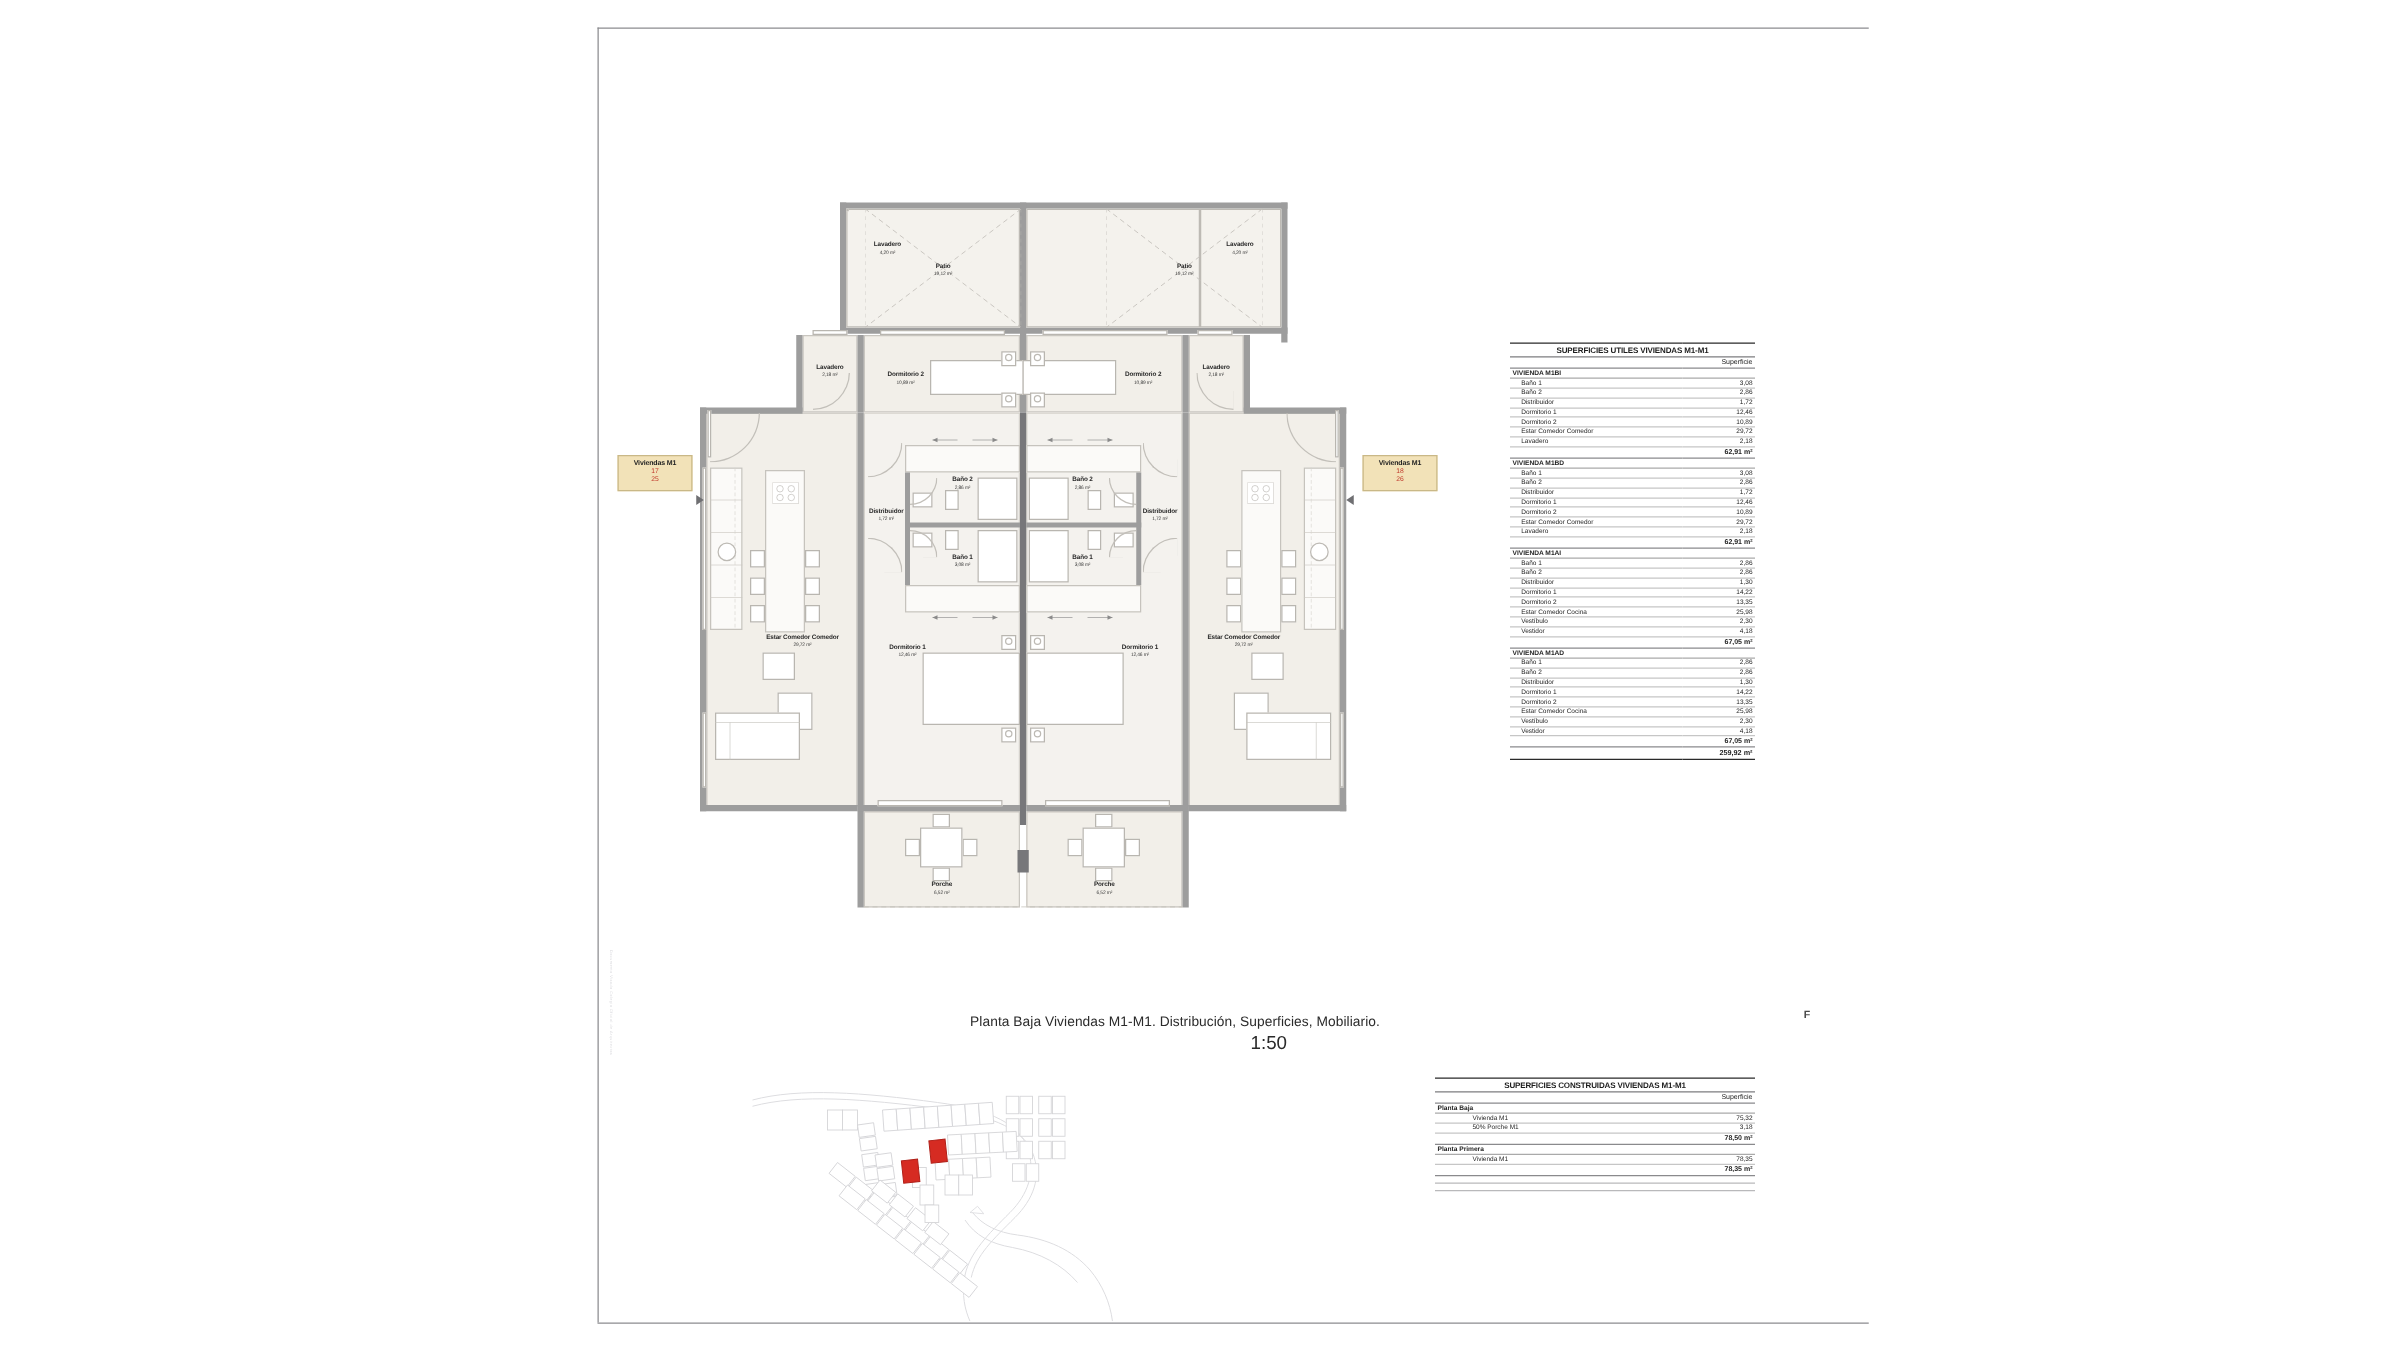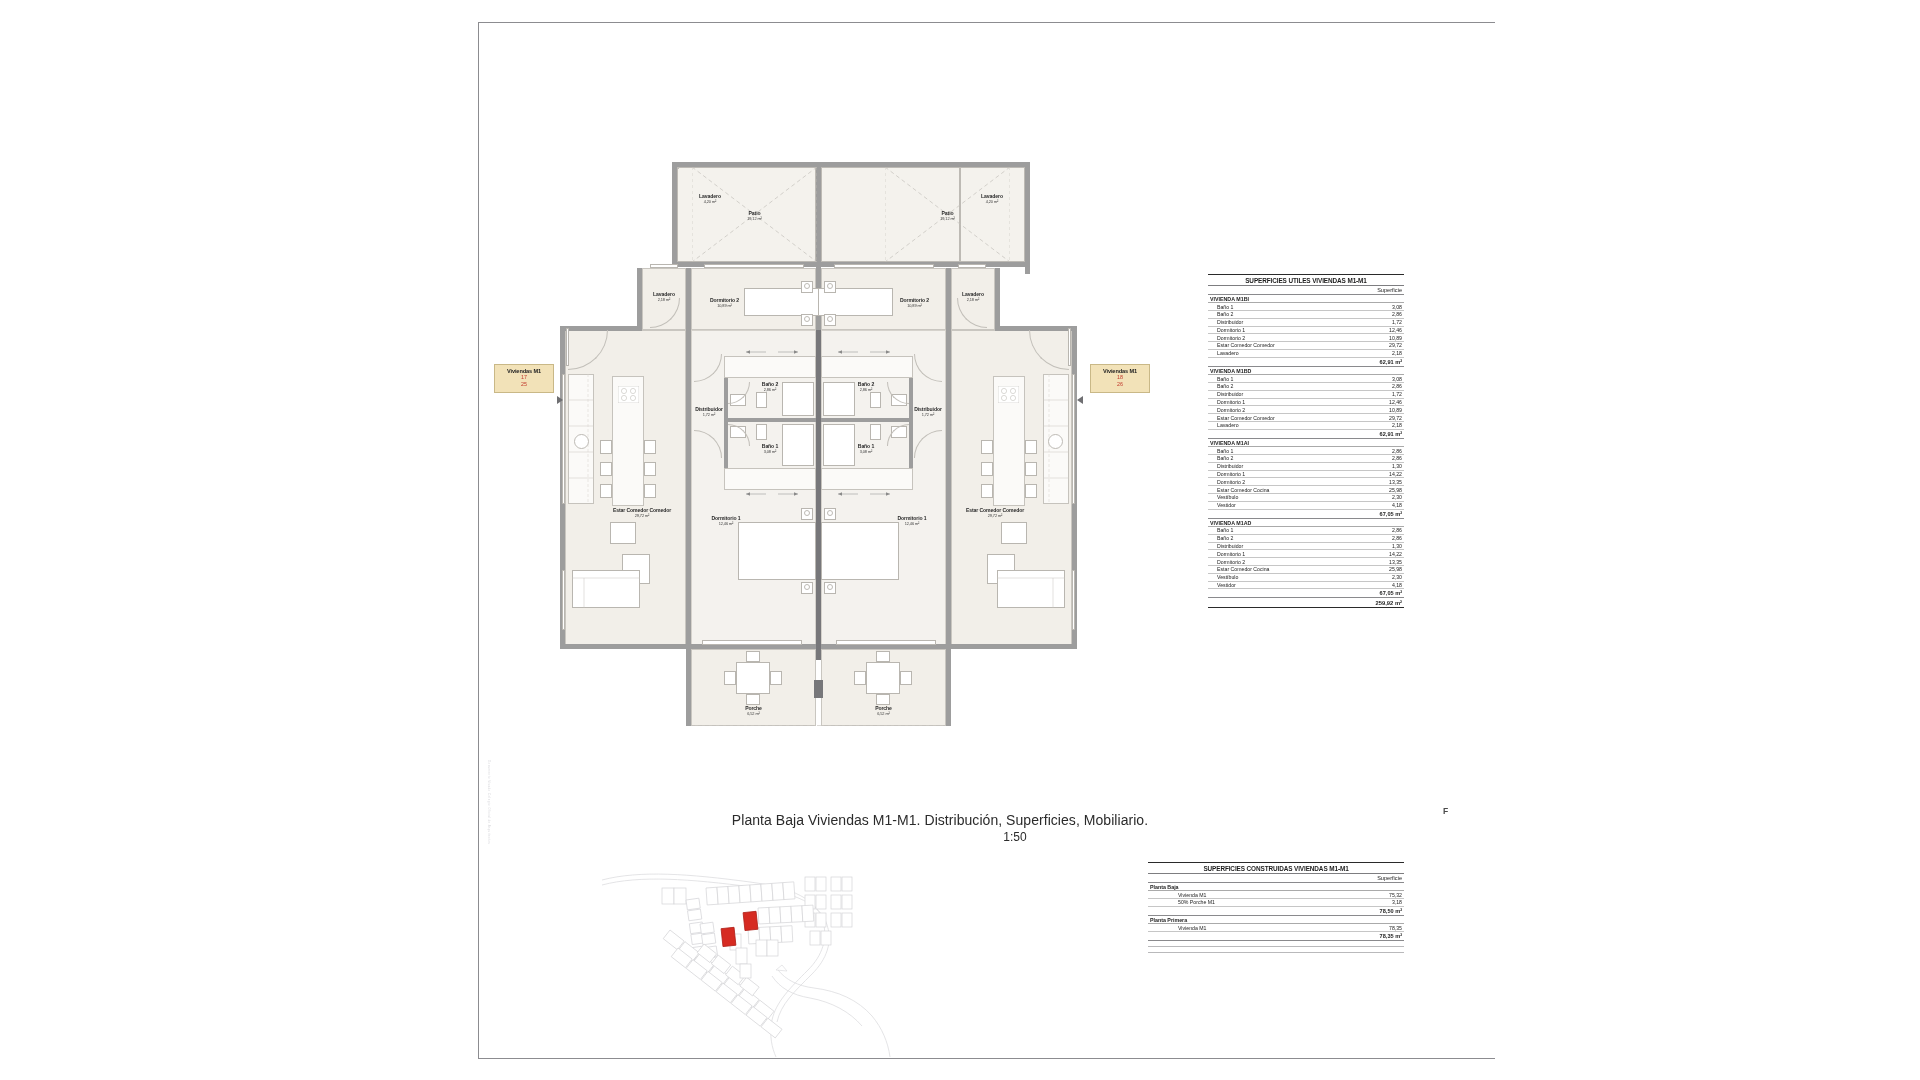--- a/index.html
+++ b/index.html
@@ -96,22 +96,22 @@
   .badge .n1, .badge .n2 { font-size:5.4px; color:#c0392b; display:block; line-height:1.25; }
   .tri { position:absolute; width:0; height:0; }
   .tri-r { border-top:4.5px solid transparent; border-bottom:4.5px solid transparent; border-left:6px solid #6f6f72; }
   .tri-l { border-top:4.5px solid transparent; border-bottom:4.5px solid transparent; border-right:6px solid #6f6f72; }
 
   
   #caption {
     position:absolute; left:700px; top:812px; width:480px;
     text-align:center; color:#2b2b2b;
   }
-  #caption .c1 { font-size:14px; display:block; letter-spacing:.05px;text-align:center; }
-  #caption .c2 { font-size:12px; display:block; margin-top:2px; padding-left:150px;}
+  #caption .c1 { font-size:11px; display:block; letter-spacing:.05px;text-align:center; }
+  #caption .c2 { font-size:15px; display:block; margin-top:2px; padding-left:150px;}
   #fmark {
     position:absolute; left:1443px; top:806px;
     font-size:8.5px; color:#4a4a4a; font-weight:bold;
   }
 
   
   .tbl {
     position:absolute;
     font-size:5.2px; color:#1d1d1d;
     border-collapse: collapse;

